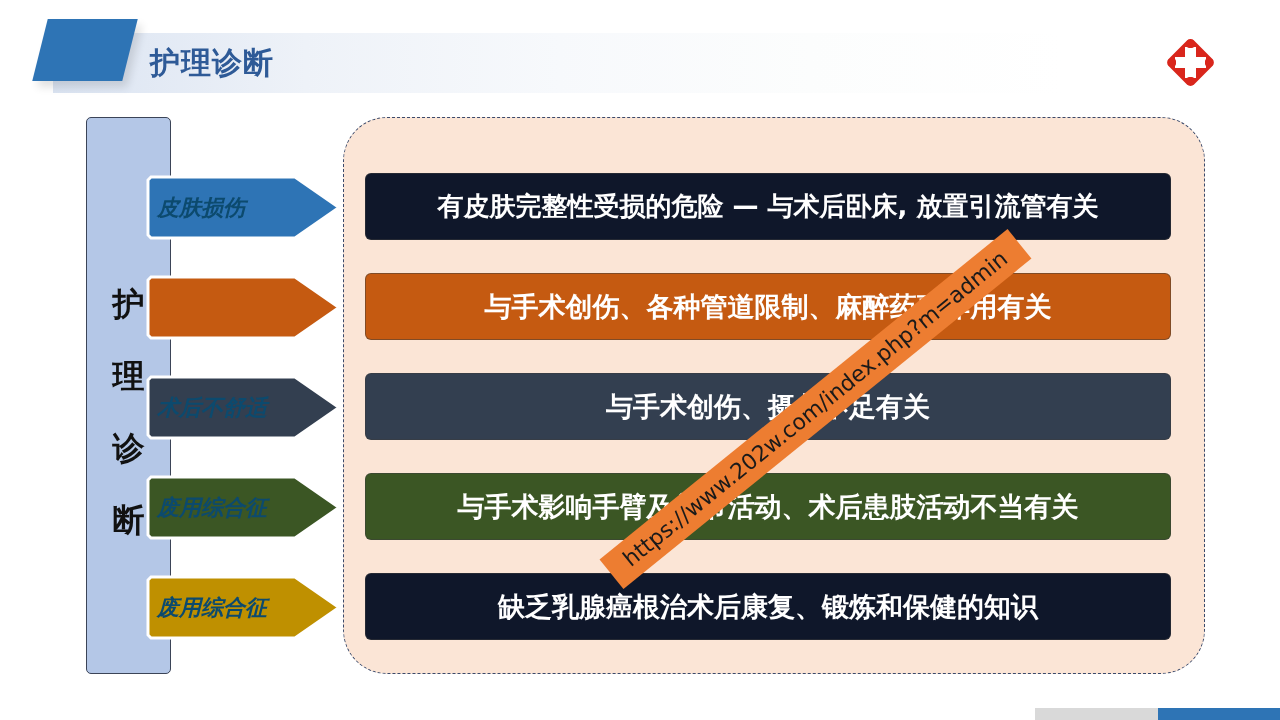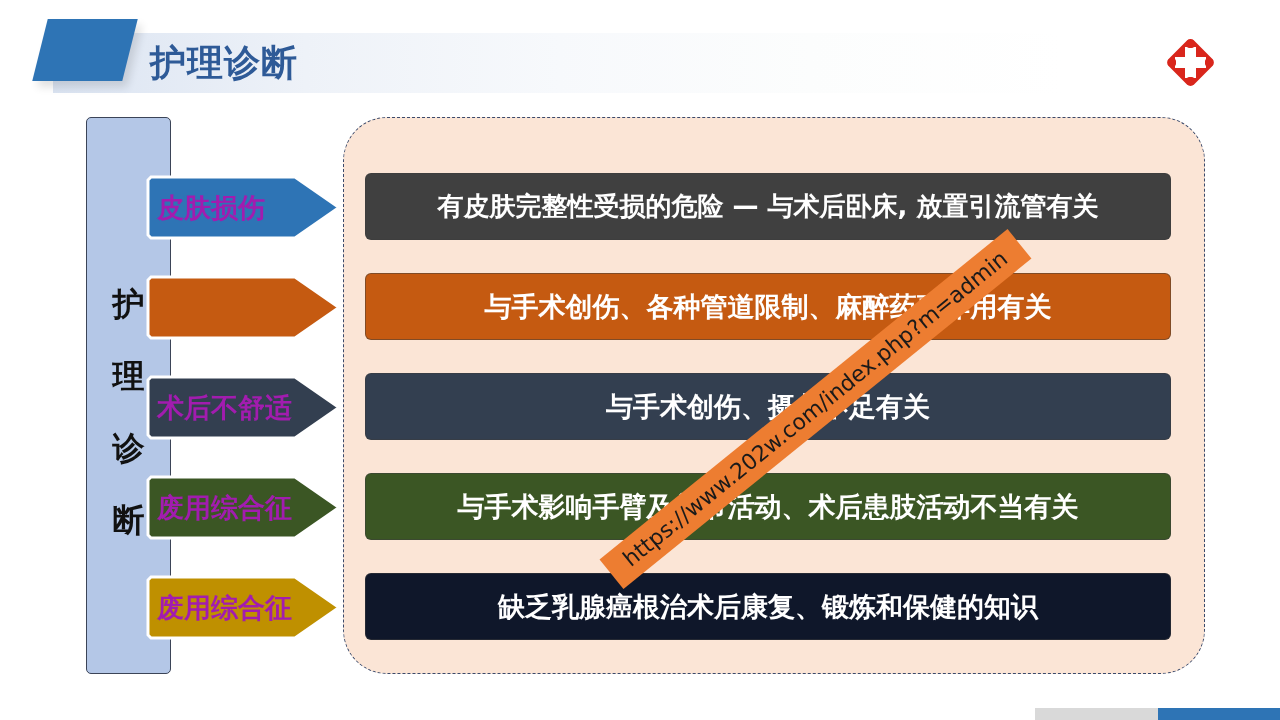--- a/index.html
+++ b/index.html
@@ -2,36 +2,36 @@
 <html><head>
 <meta charset="utf-8">
 <style>
   html, body { margin:0; padding:0; }
   body { width:1280px; height:720px; position:relative; overflow:hidden; background:#ffffff;
          font-family:"DejaVu Sans", "Liberation Sans", sans-serif; }
   .header-band { position:absolute; left:53px; top:33px; width:1010px; height:60px;
          background:linear-gradient(90deg,#dbe4f2 0%,#eef2f8 25%,#f7f9fc 50%,#fcfdfd 75%,#ffffff 100%); }
   .header-block { position:absolute; left:40px; top:19px; width:90px; height:62px;
          background:#2e74b5; transform:skewX(-14deg); box-shadow:6px 6px 8px rgba(0,0,0,0.12); }
-  .page-title { position:absolute; left:150px; top:40px; font-size:36px; font-weight:bold; color:#2e5a97;
+  .page-title { position:absolute; left:150px; top:40px; font-size:30px; font-weight:bold; color:#2e5a97;
          letter-spacing:1px; line-height:46px; }
   .logo { position:absolute; left:1163px; top:35px; width:55px; height:55px; }
 
   .sidebar { position:absolute; left:86px; top:117px; width:85px; height:557px; background:#b4c7e7;
          border:1.5px solid #3b4457; border-radius:5px; box-sizing:border-box; }
   .sidebar-text { position:absolute; left:0; width:100%; top:150px; text-align:center; font-size:32px;
          font-weight:bold; color:#111; line-height:72px; }
 
   .container { position:absolute; left:343px; top:117px; width:862px; height:557px; background:#fbe5d6;
          border:1.5px dashed #3b4a6b; border-radius:44px; box-sizing:border-box; }
 
   .tag { position:absolute; left:145px; width:196px; height:67px; }
   .tag svg { position:absolute; left:0; top:0; }
-  .tag-label { position:absolute; left:12px; top:0; height:67px; line-height:67px; font-size:27px;
-         font-weight:bold; color:#a21caf; }
+  .tag-label { position:absolute; left:12px; top:0; height:67px; line-height:67px; font-size:22px;
+         font-weight:bold; color:#0c4a6e;font-style:italic; }
 
   .desc { position:absolute; left:365px; width:806px; height:67px; border-radius:6px;
          border:1px solid rgba(60,60,60,0.5); box-sizing:border-box; display:flex; align-items:center;
          justify-content:center; color:#fff; font-weight:bold; font-size:27px; white-space:nowrap; overflow:hidden; }
 
   .watermark { position:absolute; left:553px; top:390px; width:525px; height:38px; background:#ed7d31;
          transform:rotate(-39deg); transform-origin:center; color:#1a1a1a; font-size:22px;
          line-height:38px; text-align:center; font-family:"DejaVu Sans", sans-serif; }
 
   .footer-gray { position:absolute; left:1035px; top:708px; width:123px; height:12px; background:#d9d9d9; }
@@ -70,21 +70,21 @@
 </div>
 
 <div class="container"></div>
 
 <div class="tag" style="top:174px">
   <svg width="196" height="67">
     <polygon points="3,6 3,61 6,64 150,64 194,33.5 150,3 6,3" fill="#2e74b5" stroke="#fff" stroke-width="3"></polygon>
   </svg>
   <span class="tag-label">皮肤损伤</span>
 </div>
-<div class="desc" style="top:173px;background:#404040;font-size:26px">有皮肤完整性受损的危险 — 与术后卧床, 放置引流管有关</div>
+<div class="desc" style="top:173px;background:#0f172a;font-size:26px">有皮肤完整性受损的危险 — 与术后卧床, 放置引流管有关</div>
 
 <div class="tag" style="top:274px">
   <svg width="196" height="67">
     <polygon points="3,6 3,61 6,64 150,64 194,33.5 150,3 6,3" fill="#c55a11" stroke="#fff" stroke-width="3"></polygon>
   </svg>
 </div>
 <div class="desc" style="top:273px;background:#c55a11">与手术创伤、各种管道限制、麻醉药副作用有关</div>
 
 <div class="tag" style="top:374px">
   <svg width="196" height="67">

